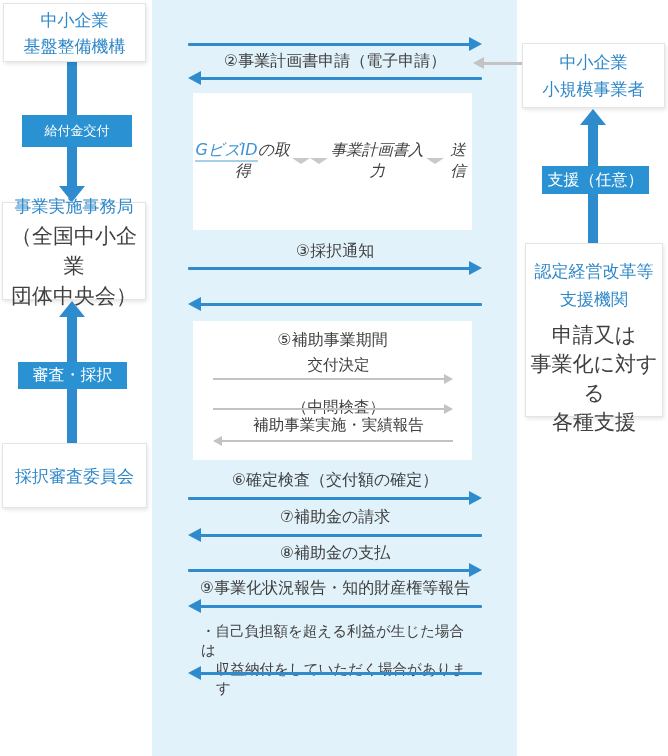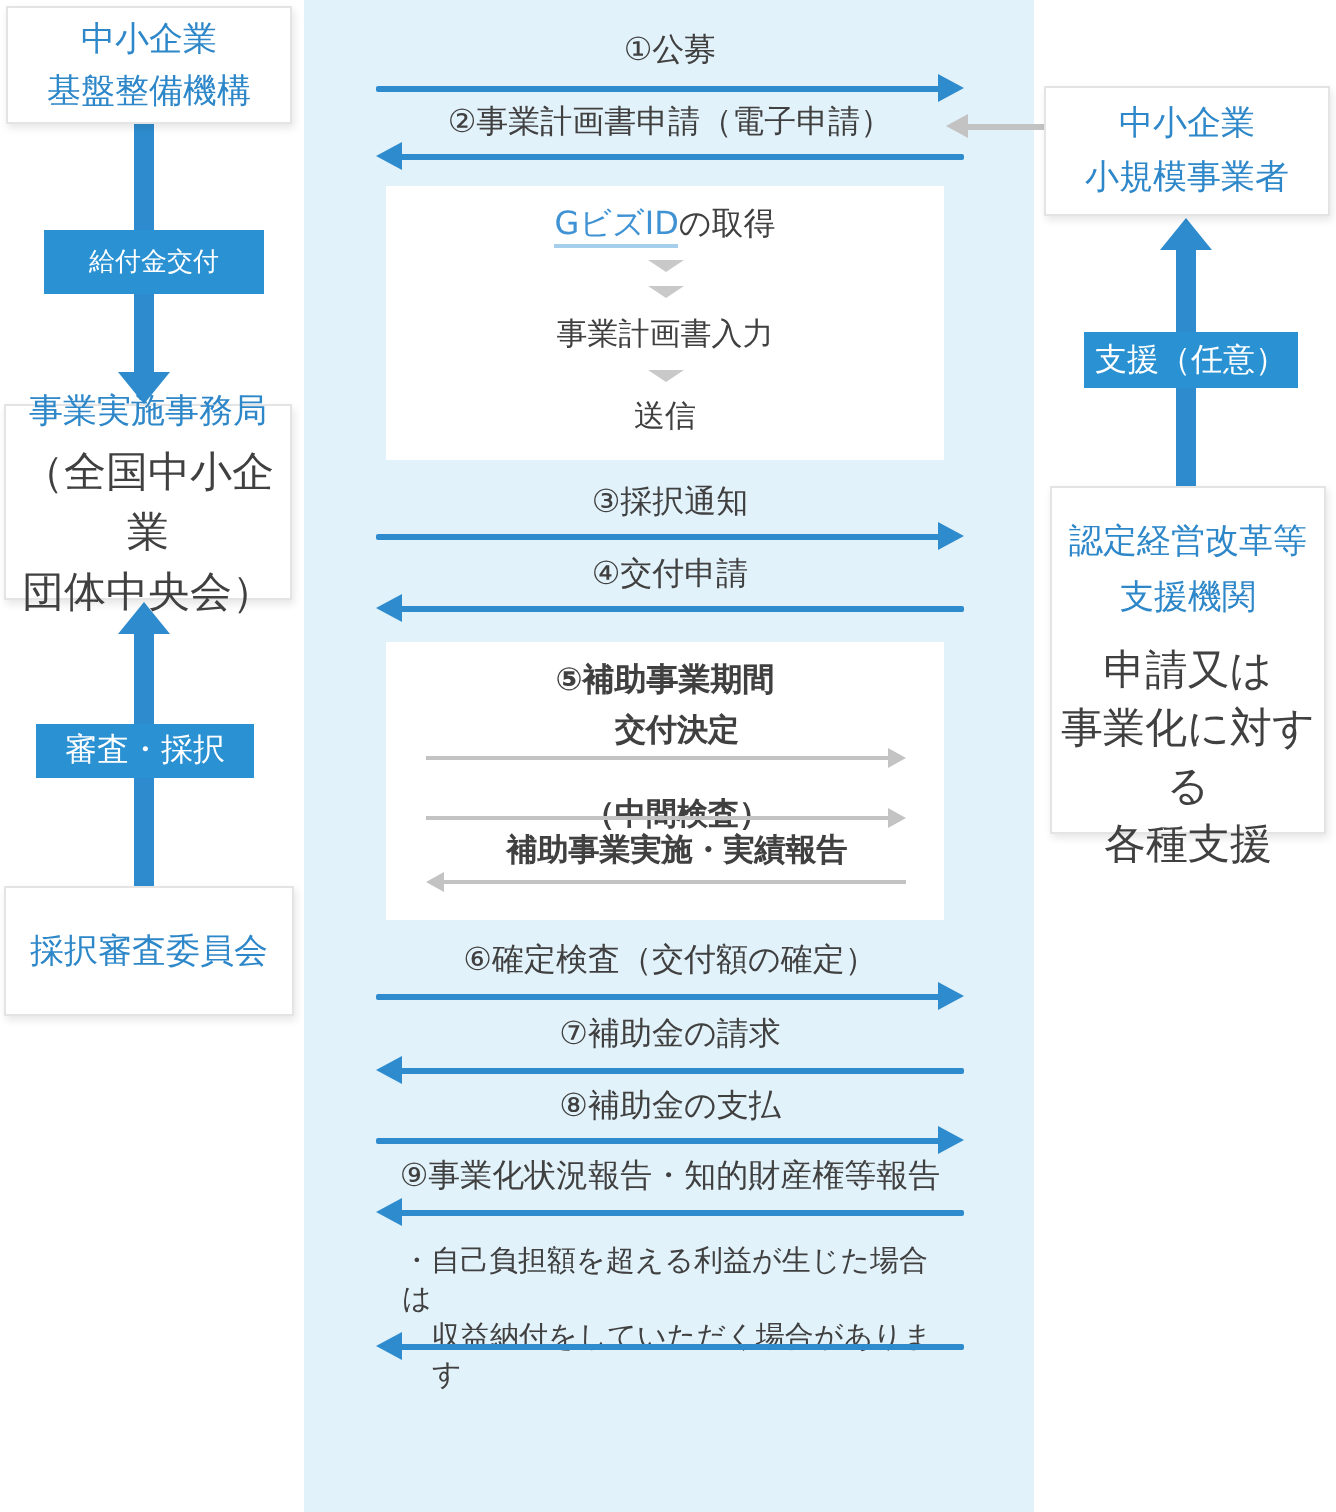--- a/index.html
+++ b/index.html
@@ -68,63 +68,61 @@
 
   
   .vlabel{position:absolute;background:var(--label-blue);color:#fff;display:flex;
     align-items:center;justify-content:center;font-size:16px;z-index:2;}
 
   
   .card{position:absolute;left:41px;width:279px;background:#fff;z-index:1;}
   .card-title{font-size:16px;color:var(--text-dark);text-align:center;}
   .card-row{font-size:15.5px;color:var(--text-dark);text-align:center;}
 
-  .ebiz-card{top:93px;height:137px;display:flex;flex-direction:column;align-items:center;
-    justify-content:space-between;padding:9px 0 11px;}
+  .ebiz-card{top:93px;height:137px;display:flex;flex-direction:row;align-items:center;
+    justify-content:space-between;padding:9px 0 11px;font-style:italic;}
   .chev{width:0;height:0;border-left:9px solid transparent;border-right:9px solid transparent;
     border-top:6px solid #c9c9c9;}
   .link{color:var(--link-blue);border-bottom:2px solid #a6cfec;padding-bottom:1px;}
 
-  .period-card{top:321px;height:139px;font-weight:bold;}
+  .period-card{top:321px;height:139px;}
   .period-card .card-title{position:absolute;top:9px;left:0;width:100%;}
   .pr-text{position:absolute;left:0;width:100%;padding-left:12px;}
 
   .note{position:absolute;left:49px;top:622px;width:270px;font-size:14.5px;
     line-height:19px;color:var(--text-dark);}
   .note .indent{padding-left:15px;}
 
   .footnote{position:absolute;left:140px;top:688px;font-size:15px;line-height:24px;color:var(--text-dark);}
   .footnote .indent{padding-left:20px;}
 </style>
 </head>
 <body>
 
 <div class="stage">
 
   <div class="panel">
 
-    <div class="step-label" style="top:15px">①公募</div>
     <div class="harrow dir-right" style="top:36px"></div>
 
     <div class="step-label" style="top:51px">②事業計画書申請（電子申請）</div>
     <div class="harrow dir-left" style="top:70px"></div>
 
     <div class="card ebiz-card">
       <div class="card-title"><span class="link">GビズID</span><span>の取得</span></div>
       <div class="chev"></div>
       <div class="chev"></div>
       <div class="card-row">事業計画書入力</div>
       <div class="chev"></div>
       <div class="card-row">送信</div>
     </div>
 
     <div class="step-label" style="top:241px">③採択通知</div>
     <div class="harrow dir-right" style="top:260px"></div>
 
-    <div class="step-label" style="top:277px">④交付申請</div>
     <div class="harrow dir-left" style="top:296px"></div>
 
     <div class="card period-card">
       <div class="card-title">⑤補助事業期間</div>
       <div class="pr-text card-row" style="top:34px">交付決定</div>
       <div class="garrow dir-right" style="left:20px;width:240px;top:53px"></div>
       <div class="pr-text card-row" style="top:76px">（中間検査）</div>
       <div class="garrow dir-right" style="left:20px;width:240px;top:83px"></div>
       <div class="pr-text card-row" style="top:94px">補助事業実施・実績報告</div>
       <div class="garrow dir-left" style="left:20px;width:240px;top:115px"></div>

